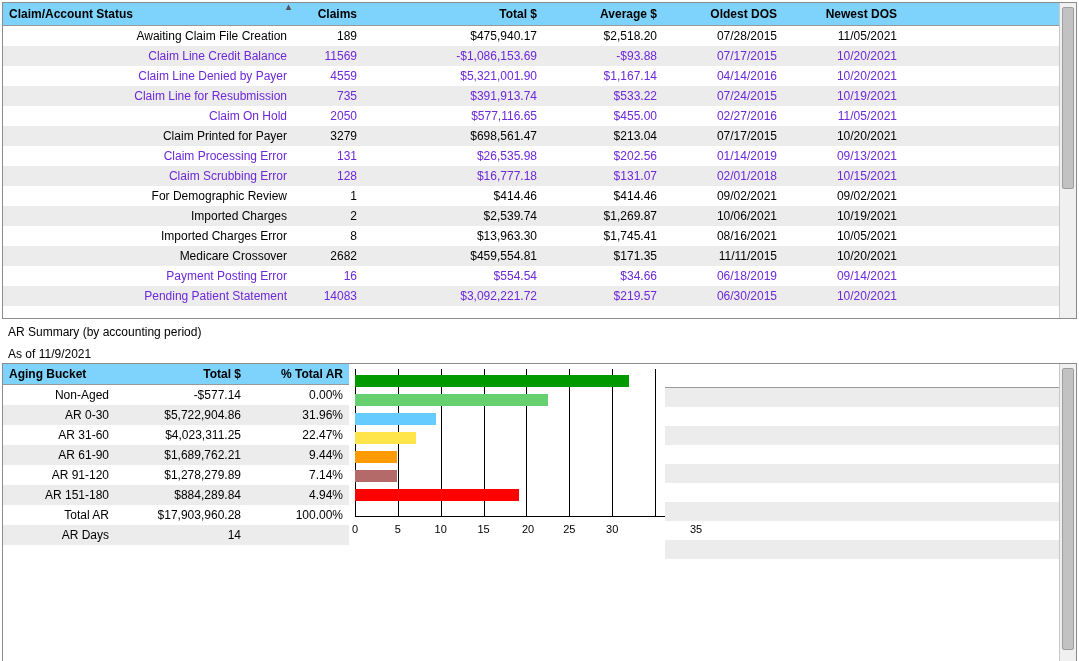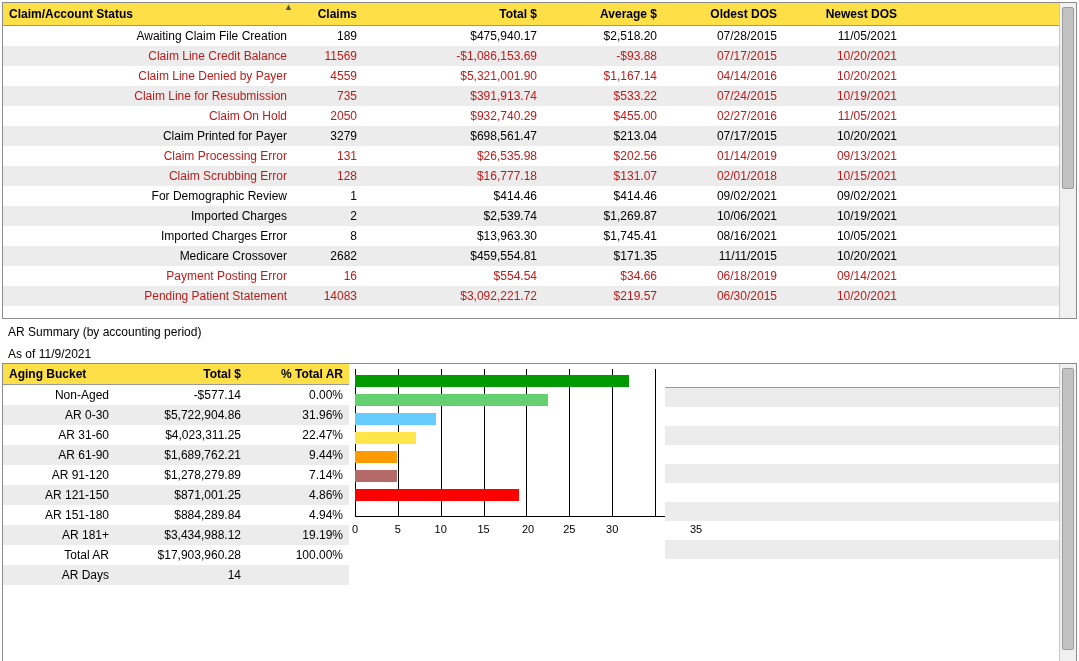--- a/index.html
+++ b/index.html
@@ -3,27 +3,27 @@
 <meta charset="utf-8">
 <style>
   html,body{margin:0;padding:0;font-family:Arial,Helvetica,sans-serif;font-size:12px;color:#000;background:#fff}
   .panel{border:1px solid #8c8c8c;margin:2px;position:relative;overflow:hidden}
   .top-panel{height:315px}
   .bottom-panel{height:300px}
   .scroll-body{position:absolute;top:0;left:0;right:16px;bottom:0;overflow:hidden}
   .fake-scroll{position:absolute;top:0;right:0;bottom:0;width:16px;background:#f0f0f0;border-left:1px solid #c8c8c8}
   .fake-thumb{position:absolute;left:2px;right:2px;background:#c2c2c2;border:1px solid #9e9e9e;border-radius:2px}
   table{border-collapse:collapse;width:100%;table-layout:fixed}
-  th{background:#fde047;border-bottom:1px solid #999;padding:4px 6px;font-weight:bold;text-align:right;white-space:nowrap;position:relative}
+  th{background:#7dd3fc;border-bottom:1px solid #999;padding:4px 6px;font-weight:bold;text-align:right;white-space:nowrap;position:relative}
   th:first-child{text-align:left}
   th .sort-arrow{position:absolute;top:-2px;right:2px;font-size:10px;color:#555}
   td{padding:3px 6px;text-align:right;white-space:nowrap;overflow:hidden;text-overflow:ellipsis}
   td:first-child{text-align:right}
   tbody tr:nth-child(even){background:#ececec}
-  .red{color:#b91c1c}
+  .red{color:#6d28d9}
   .section-label{font-size:12px;margin:6px 4px 2px 8px}
   .aging-wrap{display:flex;align-items:flex-start}
   .aging-table{width:335px;flex:0 0 335px}
   .aging-table th,.aging-table td{padding:3px 6px}
   .aging-table th:first-child{width:100px}
   .aging-table th:nth-child(2){width:120px}
   .aging-table th:nth-child(3){width:90px}
   .chart-area{flex:0 0 310px;height:175px;margin-left:6px;position:relative}
   .grid-v{position:absolute;top:5px;bottom:22px;width:0;border-left:1px solid #000}
   .axis-baseline{position:absolute;left:0;right:0;bottom:22px;border-top:1px solid #000}
@@ -97,21 +97,21 @@
             <td>735</td>
             <td>$391,913.74</td>
             <td>$533.22</td>
             <td>07/24/2015</td>
             <td>10/19/2021</td>
             <td></td>
           </tr>
           <tr class="red">
             <td>Claim On Hold</td>
             <td>2050</td>
-            <td>$932,740.29</td>
+            <td>$577,116.65</td>
             <td>$455.00</td>
             <td>02/27/2016</td>
             <td>11/05/2021</td>
             <td></td>
           </tr>
           <tr>
             <td>Claim Printed for Payer</td>
             <td>3279</td>
             <td>$698,561.47</td>
             <td>$213.04</td>
@@ -234,33 +234,23 @@
               <td>AR 61-90</td>
               <td>$1,689,762.21</td>
               <td>9.44%</td>
             </tr>
             <tr>
               <td>AR 91-120</td>
               <td>$1,278,279.89</td>
               <td>7.14%</td>
             </tr>
             <tr>
-              <td>AR 121-150</td>
-              <td>$871,001.25</td>
-              <td>4.86%</td>
-            </tr>
-            <tr>
               <td>AR 151-180</td>
               <td>$884,289.84</td>
               <td>4.94%</td>
-            </tr>
-            <tr>
-              <td>AR 181+</td>
-              <td>$3,434,988.12</td>
-              <td>19.19%</td>
             </tr>
             <tr>
               <td>Total AR</td>
               <td>$17,903,960.28</td>
               <td>100.00%</td>
             </tr>
             <tr>
               <td>AR Days</td>
               <td>14</td>
               <td></td>

